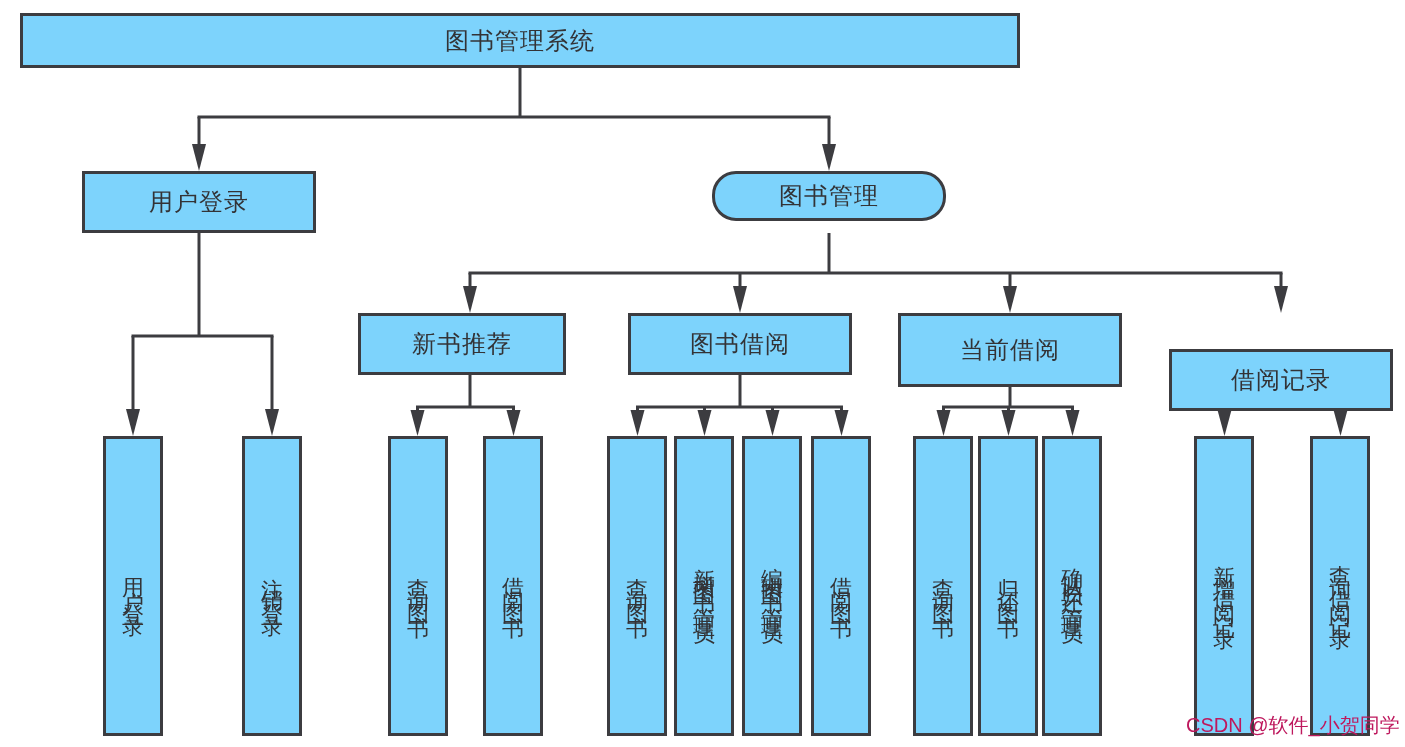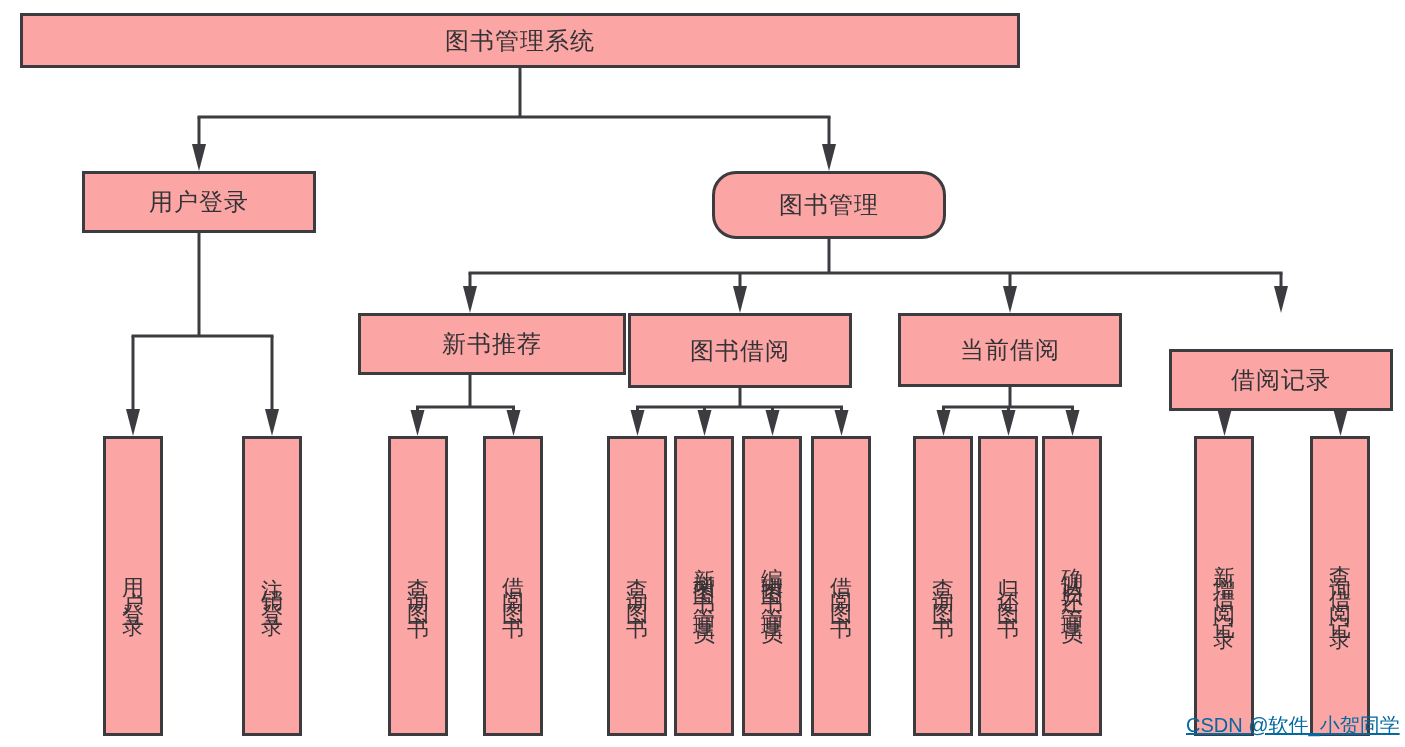--- a/index.html
+++ b/index.html
@@ -6,34 +6,34 @@
   html,body { margin:0; padding:0; background:#ffffff; }
   .canvas {
     position:relative; width:1405px; height:747px; background:#ffffff;
     font-family:"Liberation Sans","DejaVu Sans",sans-serif;
     color:#333336; overflow:hidden;
   }
   svg.connectors { position:absolute; left:0; top:0; width:1405px; height:747px; }
   svg.connectors line { stroke:#3c3c40; stroke-width:3; }
   svg.connectors polygon { fill:#3c3c40; stroke:none; }
   .node {
-    position:absolute; box-sizing:border-box; background:#fca5a5;
+    position:absolute; box-sizing:border-box; background:#7dd3fc;
     border:3px solid #3c3c40;
     display:flex; align-items:center; justify-content:center;
     text-align:center;
   }
   .h-node { font-size:24px; letter-spacing:1px; }
   .v-node span {
     writing-mode:vertical-rl; text-orientation:mixed;
     font-size:22px; letter-spacing:13px; line-height:1.0;
   }
   .v-node.tight span { letter-spacing:8px; }
   .watermark {
     position:absolute; left:1186px; top:712px; width:215px;
-    font-size:20px; color:#0369a1; letter-spacing:0px; white-space:nowrap;text-decoration:underline;
+    font-size:20px; color:#be185d; letter-spacing:0px; white-space:nowrap;
   }
 </style>
 </head>
 <body>
 
 <div class="canvas">
 
   <svg class="connectors">
 
     <g>
@@ -110,28 +110,28 @@
     </g>
   </svg>
 
   <div class="node h-node" style="left:20px;top:13px;width:1000px;height:55px;">
     <span>图书管理系统</span>
   </div>
 
   <div class="node h-node" style="left:82px;top:171px;width:234px;height:62px;">
     <span>用户登录</span>
   </div>
-  <div class="node h-node" style="left:712px;top:171px;width:234px;height:68px;border-radius:24px;">
+  <div class="node h-node" style="left:712px;top:171px;width:234px;height:50px;border-radius:24px;">
     <span>图书管理</span>
   </div>
 
-  <div class="node h-node" style="left:358px;top:313px;width:268px;height:62px;">
+  <div class="node h-node" style="left:358px;top:313px;width:208px;height:62px;">
     <span>新书推荐</span>
   </div>
-  <div class="node h-node" style="left:628px;top:313px;width:224px;height:75px;">
+  <div class="node h-node" style="left:628px;top:313px;width:224px;height:62px;">
     <span>图书借阅</span>
   </div>
   <div class="node h-node" style="left:898px;top:313px;width:224px;height:74px;">
     <span>当前借阅</span>
   </div>
   <div class="node h-node" style="left:1169px;top:313px;width:224px;height:62px;margin-top:36px;">
     <span>借阅记录</span>
   </div>
 
   <div class="node v-node" style="left:103px;top:436px;width:60px;height:300px;">

